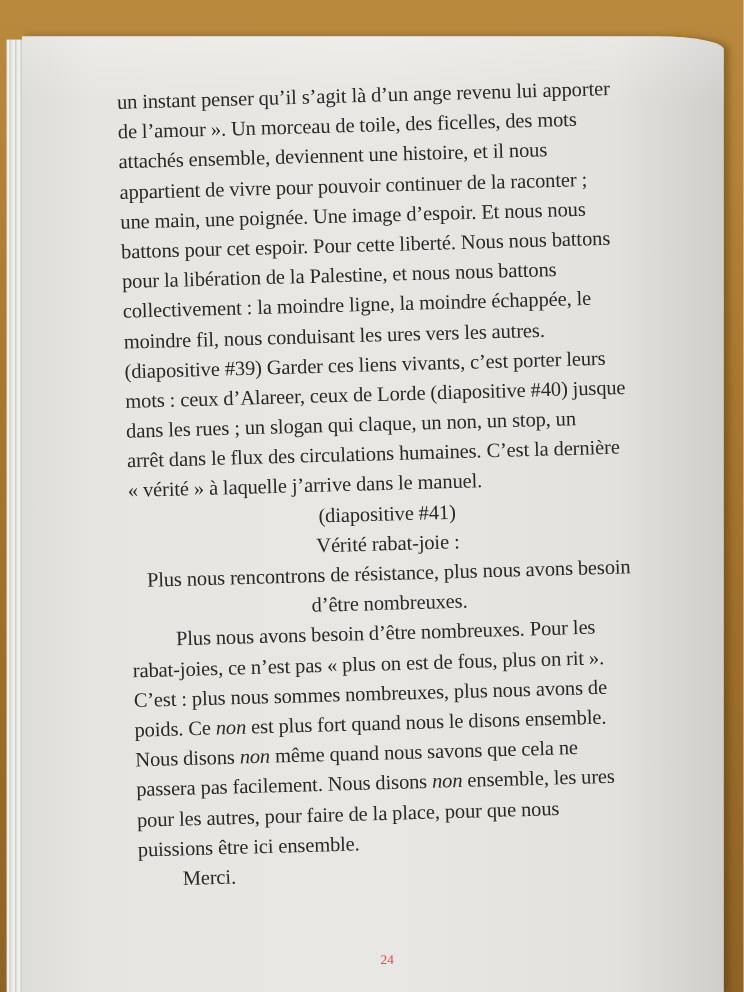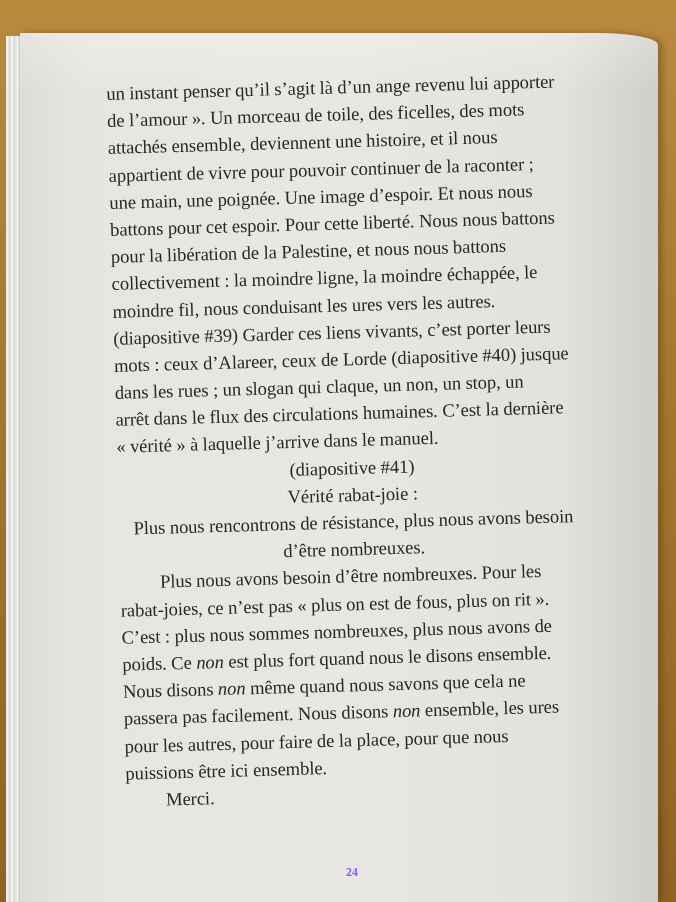--- a/index.html
+++ b/index.html
@@ -27,22 +27,22 @@
       position: absolute; left: 106px; top: 80px; width: 470px;
       color: #2a2826; font-size: 18.6px; line-height: 27.2px;
       transform: rotate(-1.6deg); transform-origin: 0 0;
       letter-spacing: -0.1px;
     }
     .line { white-space: nowrap; height: 27.2px; }
     .center { text-align: center; white-space: nowrap; height: 27.2px; }
     .indent { padding-left: 40px; }
     .line em { font-style: italic; }
     .pagenum {
-      position: absolute; left: 346px; top: 865px; font-size: 12px; color: #8b5cf6;
-      font-weight: bold;
+      position: absolute; left: 346px; top: 865px; font-size: 12px; color: #ef4444;
+      font-weight: normal;
     }
   </style>
 </head>
 <body>
 
 <div class="stack"></div>
 <div class="page"></div>
 
 <div class="text">
   <div class="line">un instant penser qu’il s’agit là d’un ange revenu lui apporter</div>

